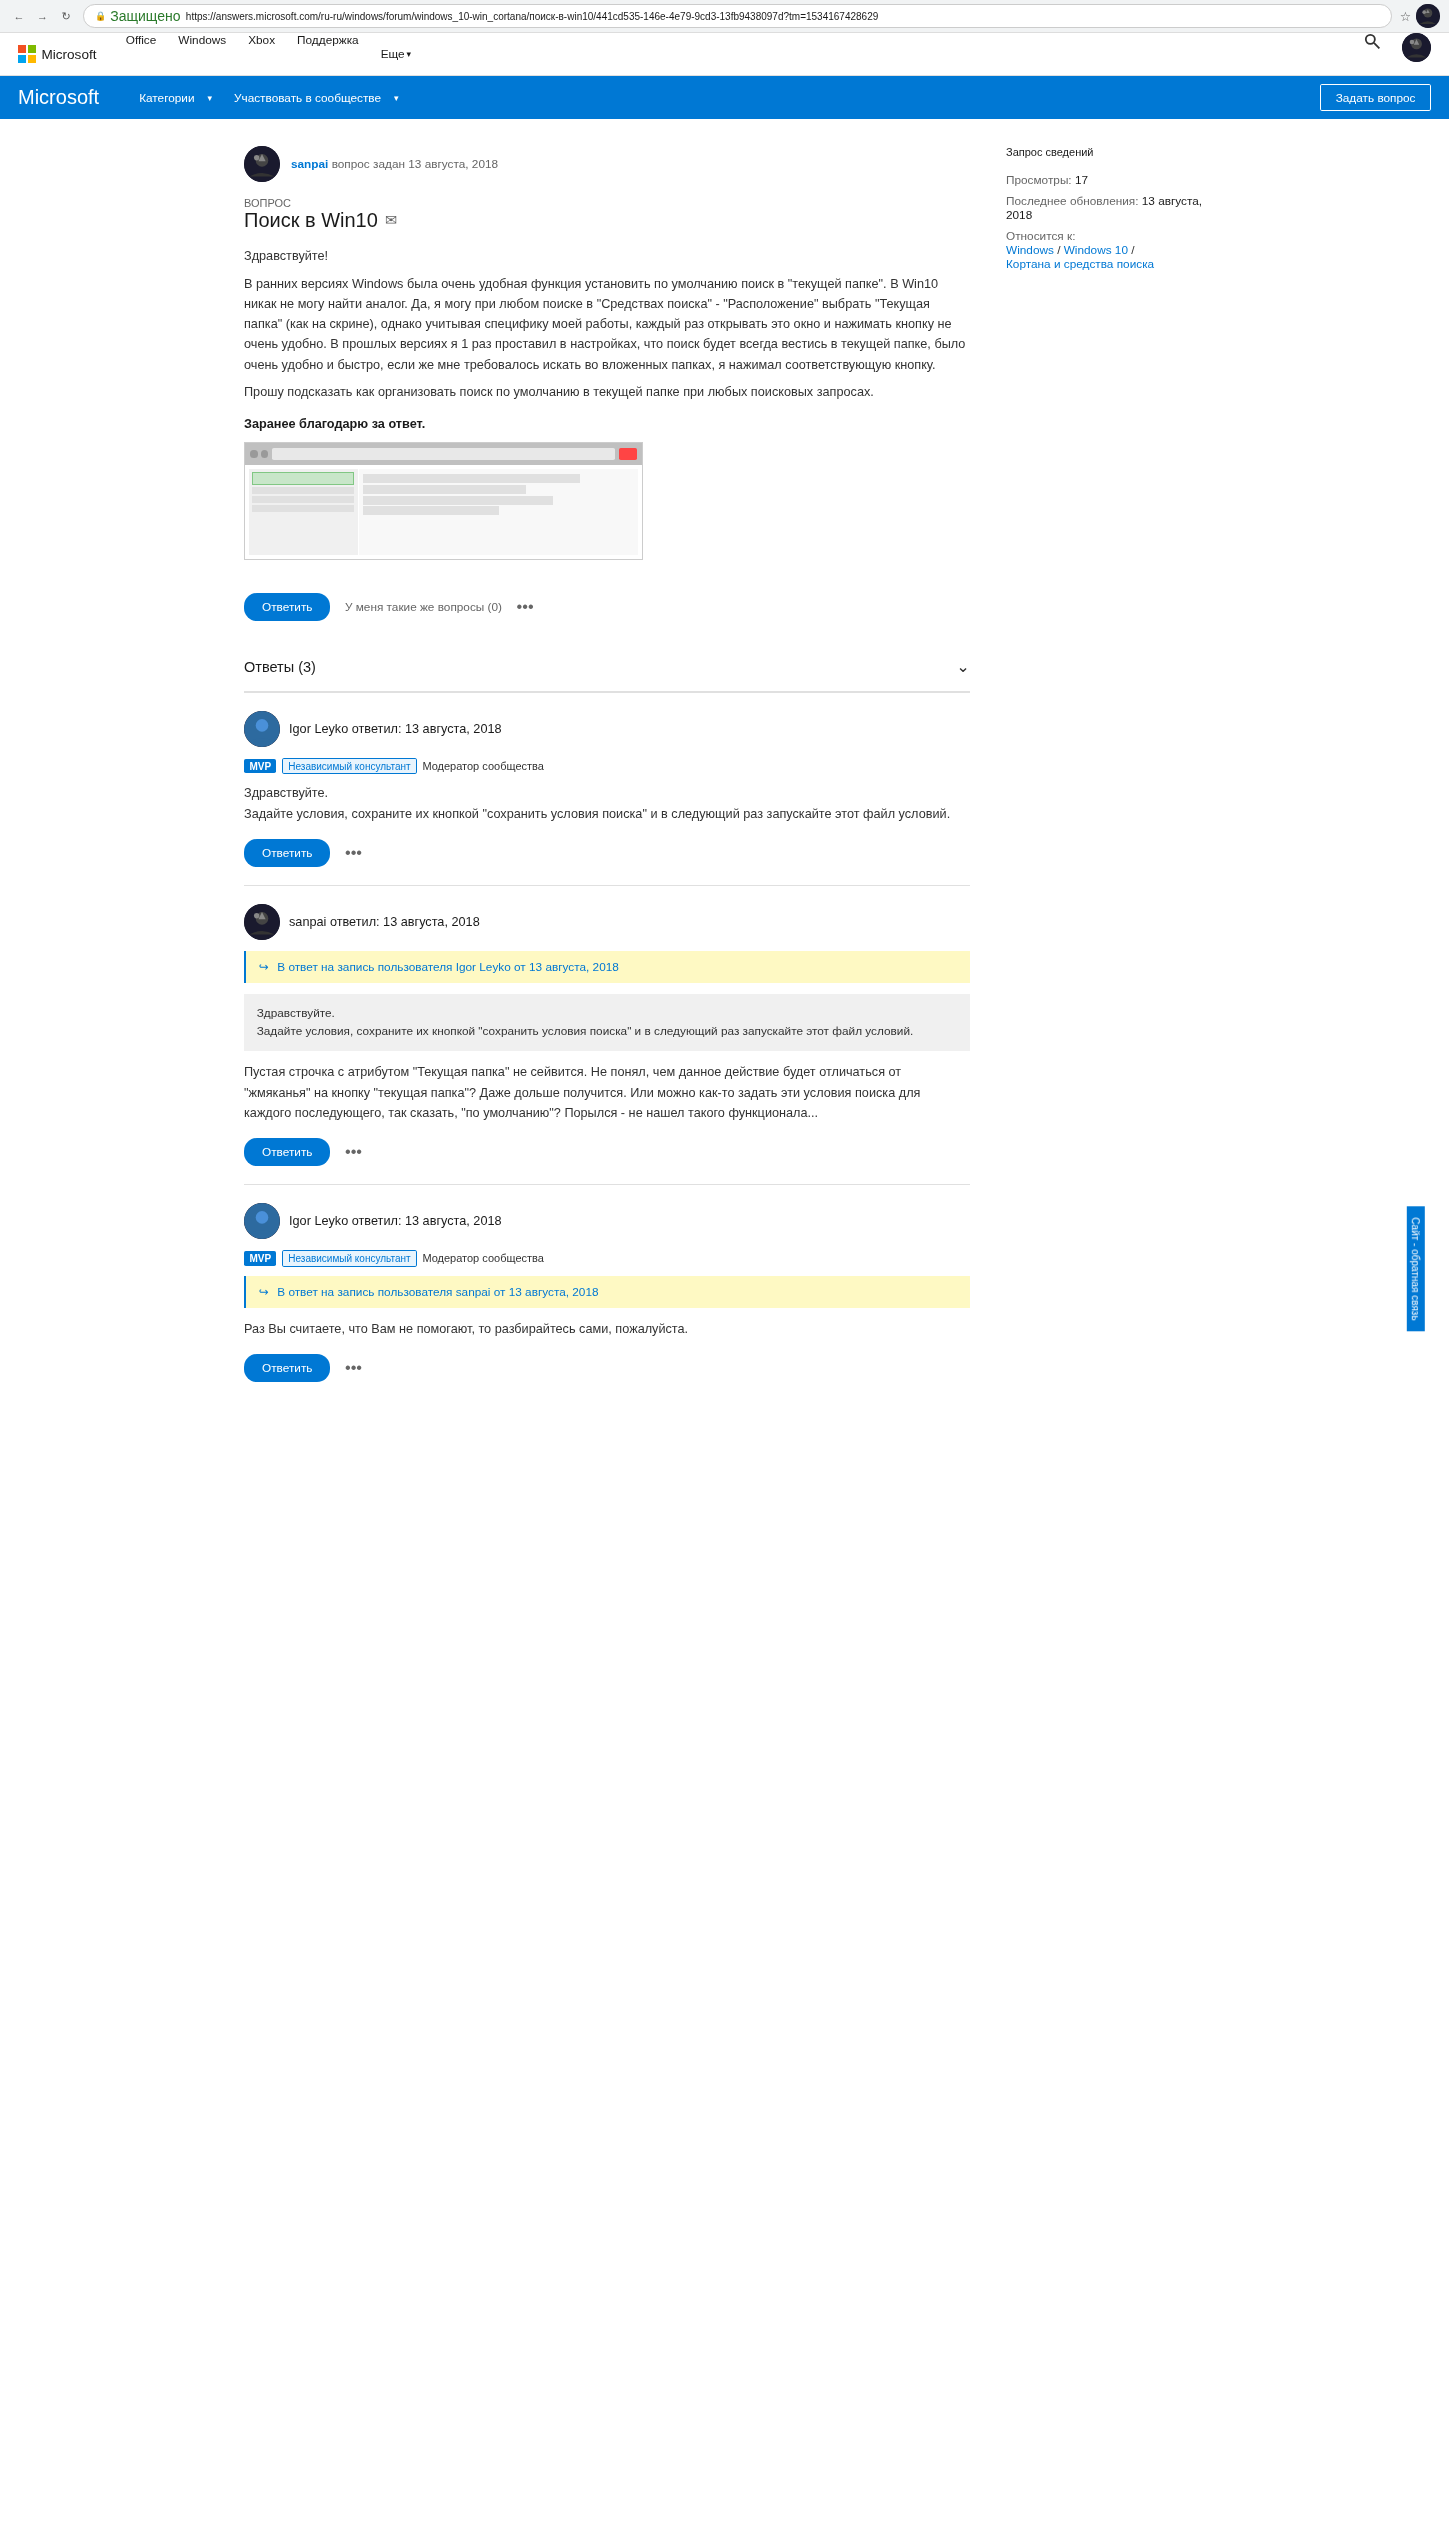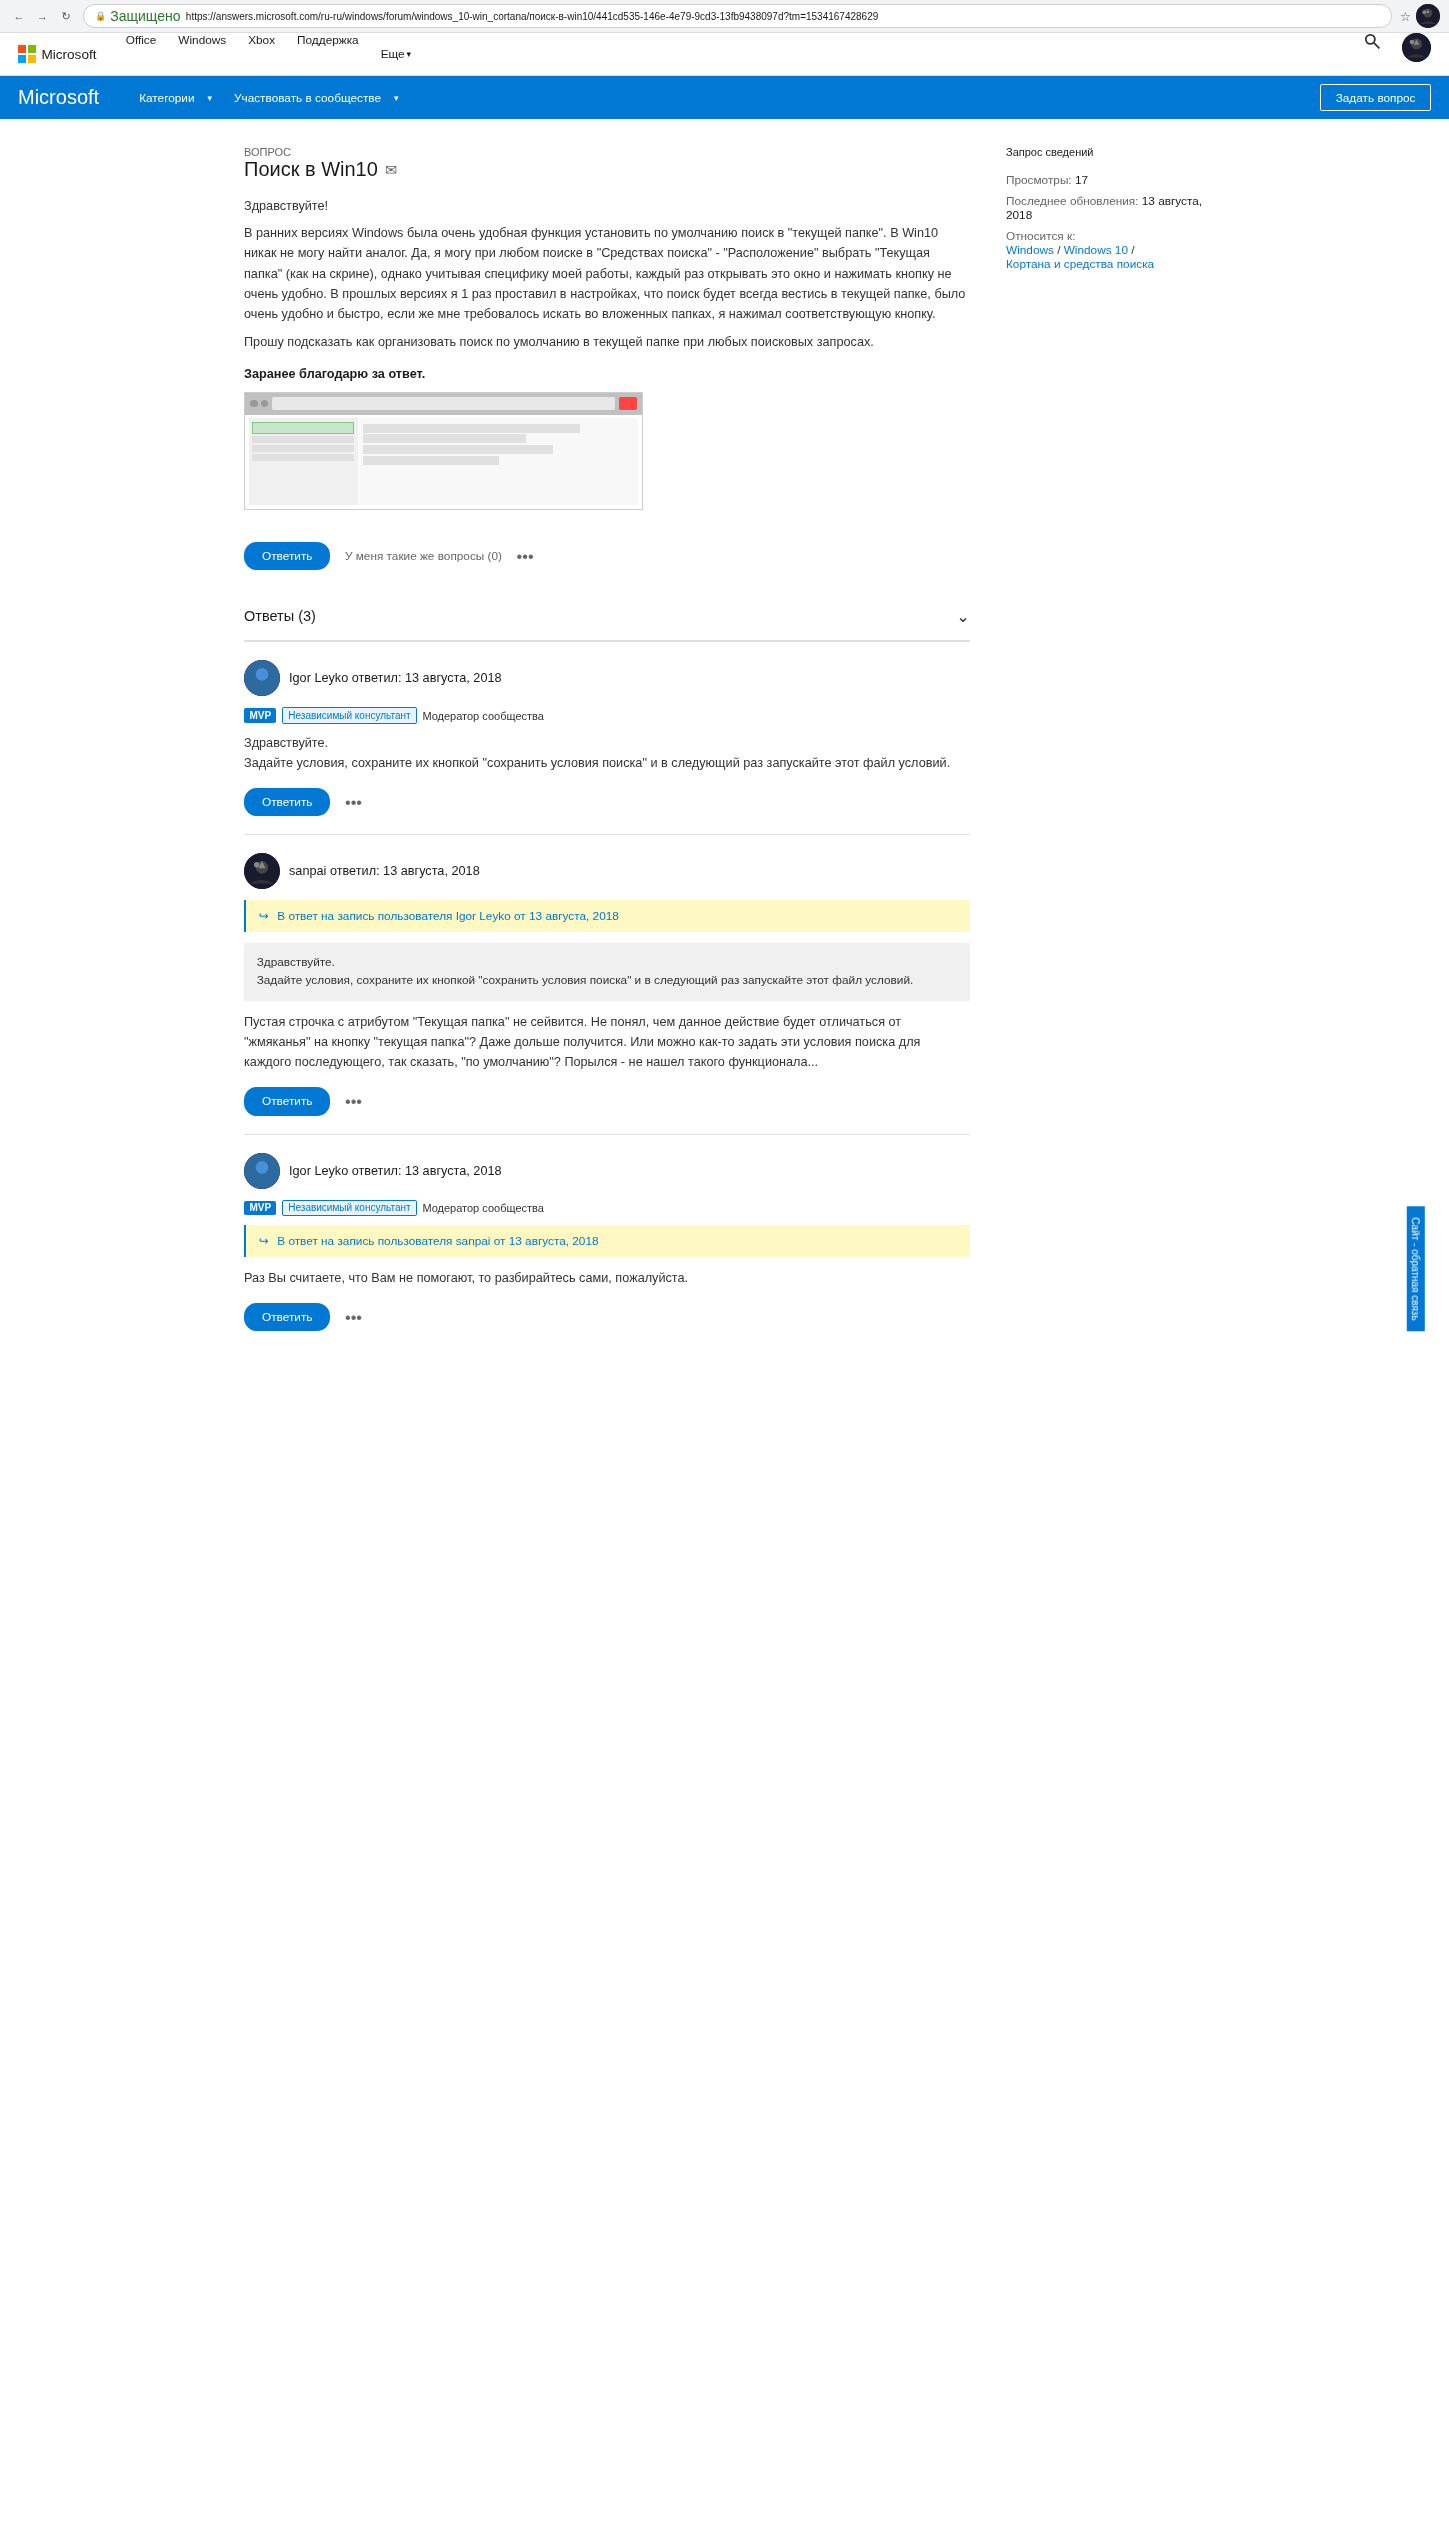--- a/index.html
+++ b/index.html
@@ -260,20 +260,35 @@
   </div>
   <div class="community-nav-right">
     <button class="ask-question-btn">Задать вопрос</button>
   </div>
 </nav>
 
 <div class="main-container">
 
   <div class="content-area">
 
+    <div class="question-header">
+      <div class="avatar">
+        <svg width="36" height="36" viewBox="0 0 40 40">
+          <circle cx="20" cy="20" r="20" fill="#1a1a2e"></circle>
+          <ellipse cx="20" cy="16" rx="7" ry="7" fill="#444"></ellipse>
+          <path d="M6 34 Q20 26 34 34" fill="#333"></path>
+          <circle cx="14" cy="13" r="3" fill="#888"></circle>
+          <path d="M20 9 L24 17 L16 17 Z" fill="#888"></path>
+        </svg>
+      </div>
+      <div class="user-meta">
+        <span class="username">sanpai</span>
+        <span class="posted-info"> <span>вопрос задан 13 августа, 2018</span></span>
+      </div>
+    </div>
 
     <div class="question-label">Вопрос</div>
     <div class="question-title">
       <span>Поиск в Win10</span>
       <span class="email-icon">✉</span>
     </div>
 
     <div class="question-body">
       <p>Здравствуйте!</p>
       <p style="margin-top:7.2px;">В ранних версиях Windows была очень удобная функция установить по умолчанию поиск в "текущей папке". В Win10 никак не могу найти аналог. Да, я могу при любом поиске в "Средствах поиска" - "Расположение" выбрать "Текущая папка" (как на скрине), однако учитывая специфику моей работы, каждый раз открывать это окно и нажимать кнопку не очень удобно. В прошлых версиях я 1 раз проставил в настройках, что поиск будет всегда вестись в текущей папке, было очень удобно и быстро, если же мне требовалось искать во вложенных папках, я нажимал соответствующую кнопку.</p>

